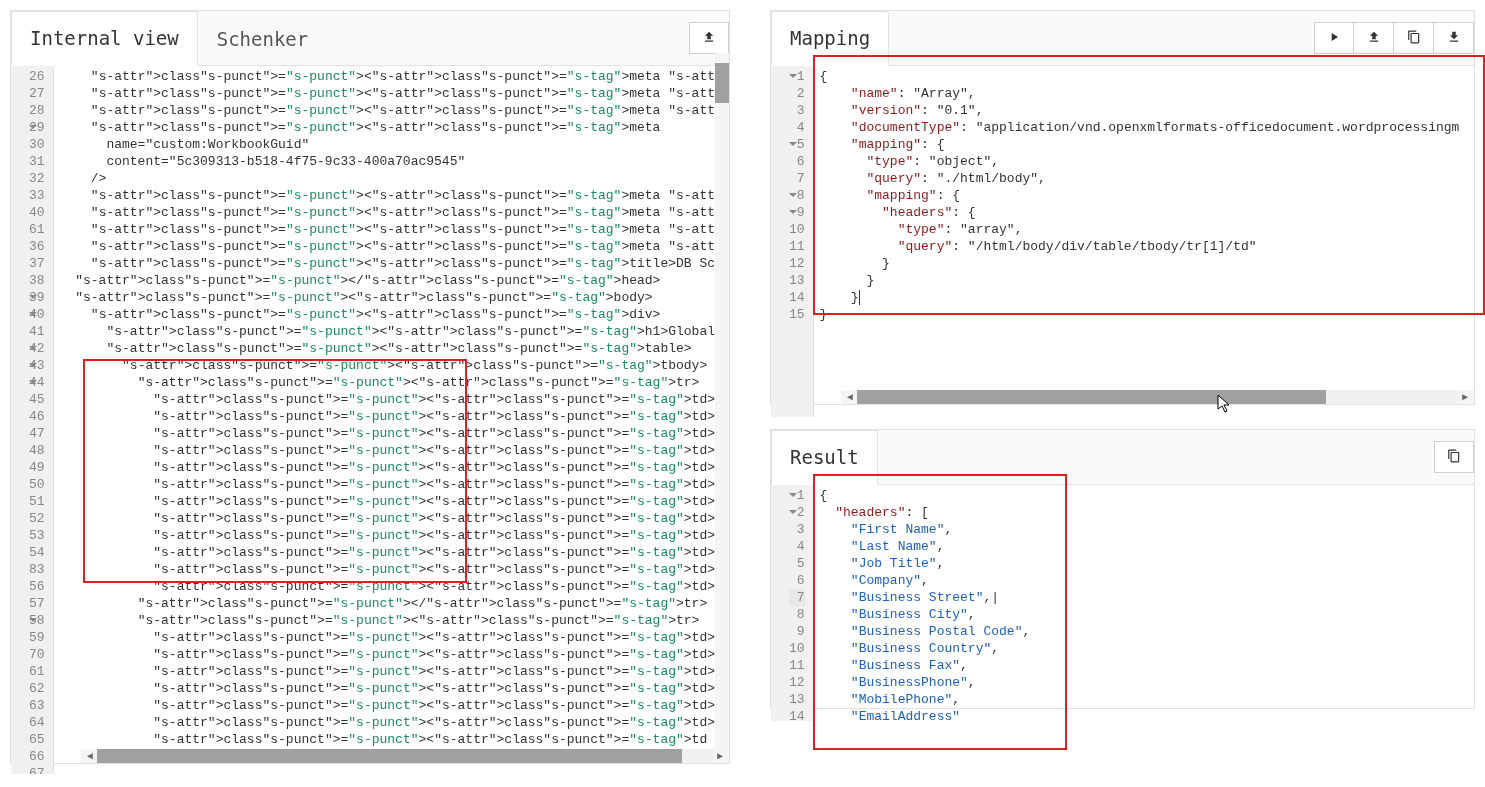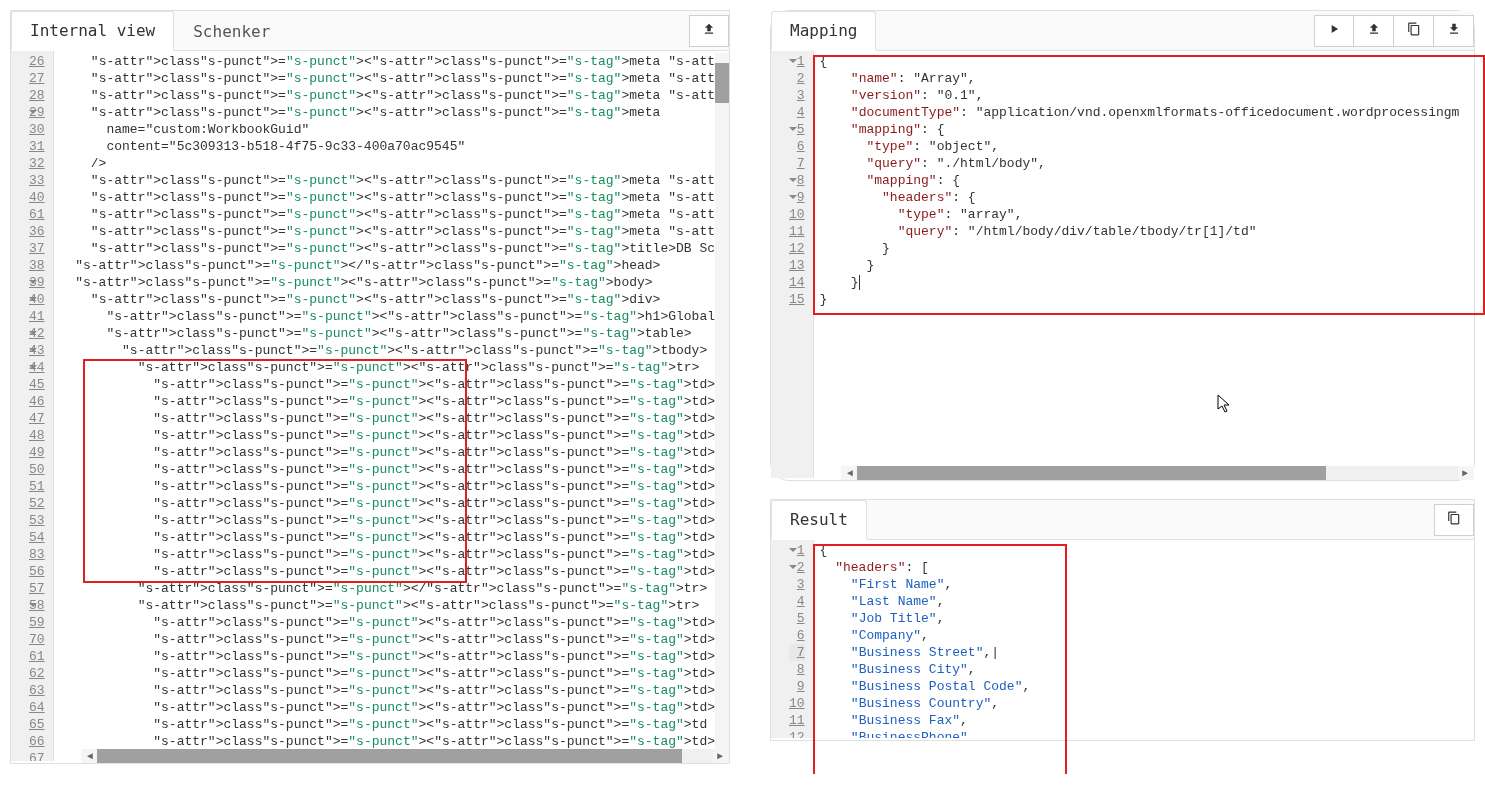--- a/index.html
+++ b/index.html
@@ -1,34 +1,34 @@
 <!DOCTYPE html>
 <html><head>
 <meta charset="utf-8">
 <style>
 * { box-sizing: border-box; margin: 0; padding: 0; }
 body { font-family: Consolas, 'Courier New', monospace; font-size: 13px; background: #fff; color: #333; }
 .container { display: flex; gap: 40px; padding: 10px; }
 .left-panel { width: 720px; }
 .right-panel { width: 720px; display: flex; flex-direction: column; gap: 18px; }
 .panel { border: 1px solid #e0e0e0; background: #fff; position: relative; }
-.panel-mapping { height: 471px; border-radius: 19px; }
-.panel-result { height: 242px; }
+.panel-mapping { height: 395px; }
+.panel-result { height: 280px; margin-top: 6px; }
 .panel-left { height: 754px; }
 
 .tabs { display: flex; align-items: center; border-bottom: 1px solid #e0e0e0; font-family: Consolas, monospace; background: #fafafa; position: relative; }
-.tab { padding: 9px 18px; cursor: pointer; border: 1px solid transparent; border-bottom: none; color: #555; font-size: 16px; }
+.tab { padding: 15px 18px; cursor: pointer; border: 1px solid transparent; border-bottom: none; color: #555; font-size: 19px; }
 .tab.active { background: #fff; border: 1px solid #e0e0e0; border-bottom: 2px solid #fff; border-radius: 3px 3px 0 0; margin-bottom: -1px; color: #333; }
 .toolbar { margin-left: auto; display: flex; gap: 0; }
 .toolbar-btn { width: 40px; height: 32px; border: 1px solid #d0d0d0; background: #fff; display: flex; align-items: center; justify-content: center; cursor: pointer; border-left: none; }
 .toolbar-btn:first-child { border-left: 1px solid #d0d0d0; }
 .toolbar-btn svg { width: 14px; height: 14px; fill: #333; }
 
 .editor { display: flex; height: calc(100% - 42px); position: relative; overflow: hidden; }
-.gutter { background: #f0f0f0; color: #888; text-align: right; padding: 2px 8px 2px 18px; user-select: none; font-size: 13px; line-height: 17px; border-right: 1px solid #e0e0e0; flex-shrink: 0; text-decoration: underline; }
+.gutter { background: #f0f0f0; color: #888; text-align: right; padding: 2px 8px 2px 18px; user-select: none; font-size: 13px; line-height: 17px; border-right: 1px solid #e0e0e0; flex-shrink: 0; }
 .gutter-line { height: 17px; position: relative; }
 .fold-marker { position: absolute; left: 2px; top: 4px; width: 0; height: 0; border-left: 4px solid #888; border-top: 4px solid transparent; border-bottom: 4px solid transparent; transform: rotate(90deg); }
 .code { padding: 2px 6px; flex: 1; white-space: pre; font-size: 13px; line-height: 17px; overflow: auto; }
 .code-line { height: 17px; }
 
 
 .s-punct { color: #333; }
 .s-str { color: #1a8c5c; }
 .s-key { color: #8b1a1a; }
 .s-jstr { color: #2060c0; }

